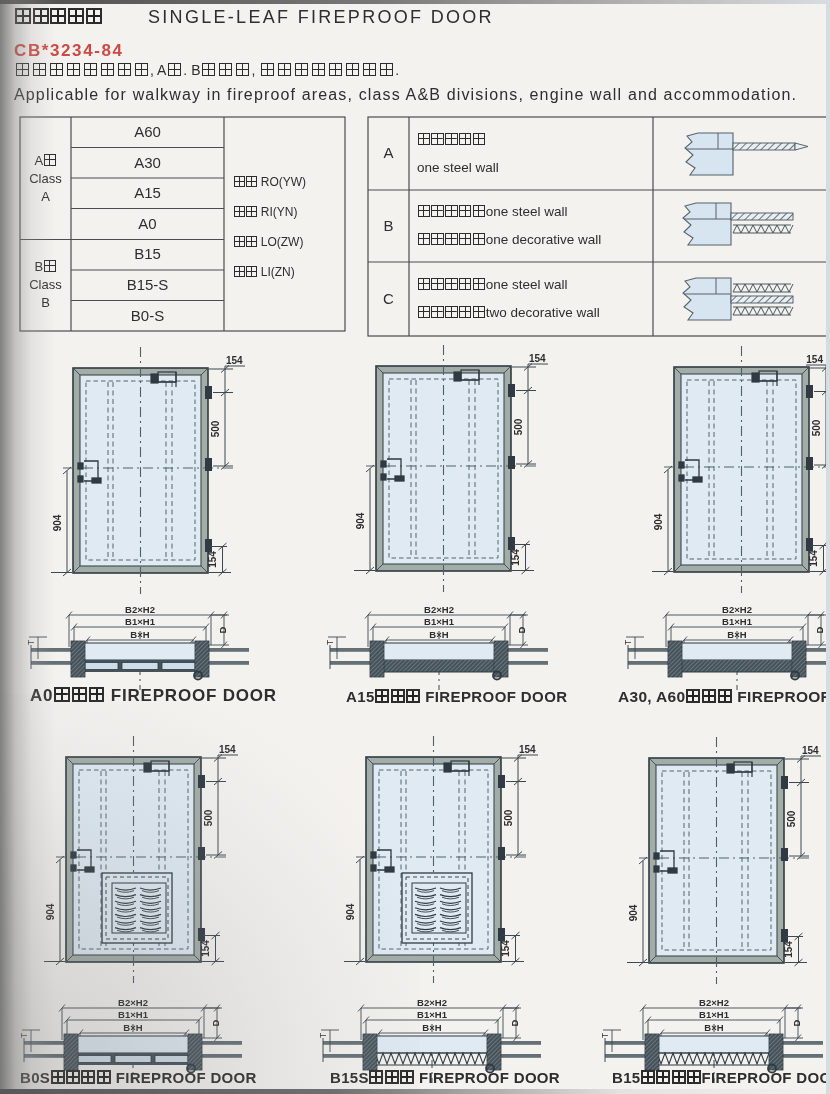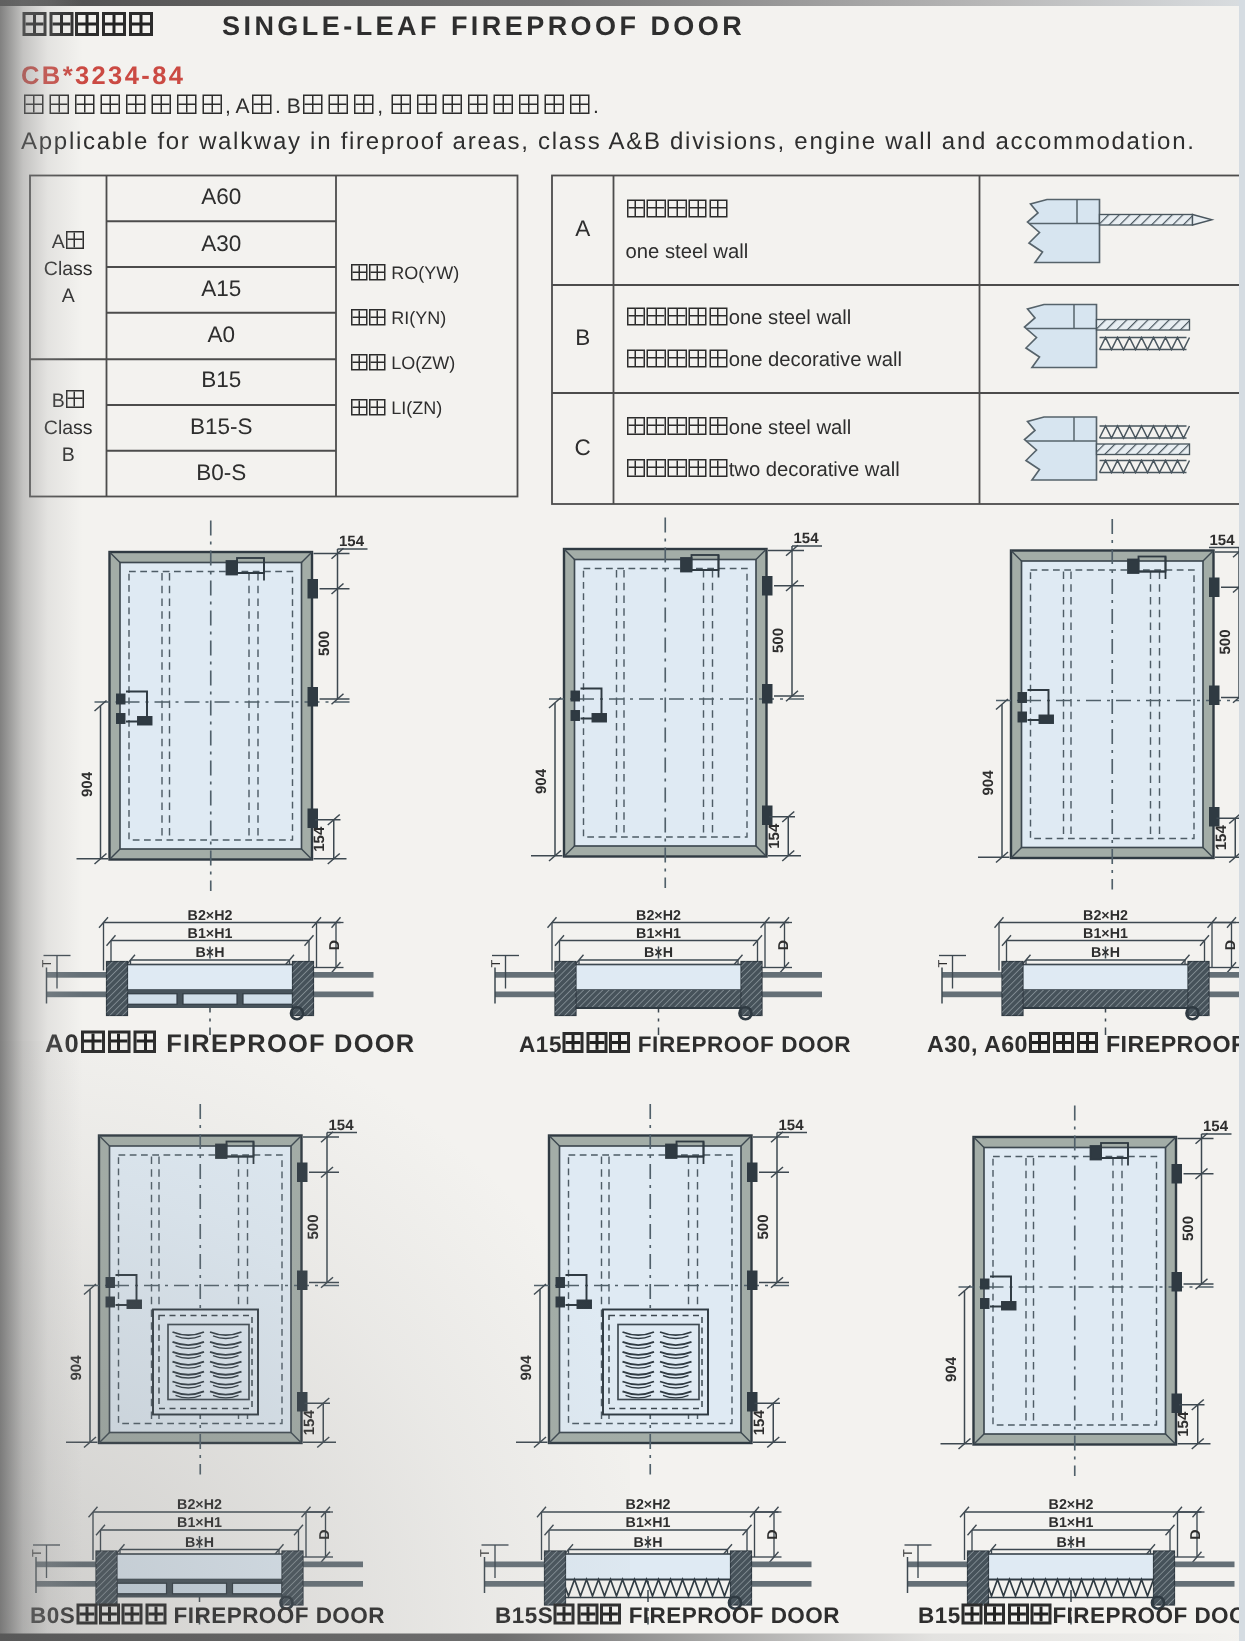--- a/index.html
+++ b/index.html
@@ -918,21 +918,21 @@
 <rect x="-6" y="-2" width="14" height="36" fill="url(#meshlight)"></rect>
 <rect x="118" y="-2" width="14" height="36" fill="#46525a" stroke="#2f3a42" stroke-width="0.8"></rect>
 <rect x="118" y="-2" width="14" height="36" fill="url(#meshlight)"></rect>
 <circle cx="121" cy="32.5" r="4" fill="none" stroke="#2f3a42" stroke-width="1.8"></circle>
 </g>
 </g>
 </svg>
 
 <div class="abs bold" style="left:14px;top:8px;font-size:17px;font-weight:bold"><i class="c" style="width:16px;height:16px"></i><i class="c" style="width:16px;height:16px"></i><i class="c" style="width:16px;height:16px"></i><i class="c" style="width:16px;height:16px"></i><i class="c" style="width:16px;height:16px"></i></div>
 
-<div class="abs" style="left:148px;top:7px;font-size:18px;font-weight:bold;letter-spacing:2.3px">SINGLE-LEAF FIREPROOF DOOR</div>
+<div class="abs" style="left:148px;top:7px;font-size:18px;font-weight:normal;letter-spacing:2.3px">SINGLE-LEAF FIREPROOF DOOR</div>
 
 <div class="abs" style="left:14px;top:41px;font-size:17px;font-weight:bold;letter-spacing:1.6px;color:#cb4a43">CB*3234-84</div>
 
 <div class="abs" style="left:14px;top:62px;font-size:14px;--cw:1"><i class="c"></i><i class="c"></i><i class="c"></i><i class="c"></i><i class="c"></i><i class="c"></i><i class="c"></i><i class="c"></i>, A<i class="c"></i>. B<i class="c"></i><i class="c"></i><i class="c"></i>, <i class="c"></i><i class="c"></i><i class="c"></i><i class="c"></i><i class="c"></i><i class="c"></i><i class="c"></i><i class="c"></i>.</div>
 
 <div class="abs" style="left:14px;top:86px;font-size:16px;letter-spacing:1.15px">Applicable for walkway in fireproof areas, class A&amp;B divisions, engine wall and accommodation.</div>
 
 <div class="abs" style="left:20px;top:152px;width:51px;font-size:13px;text-align:center;line-height:18px">A<i class="c"></i><br>Class<br>A</div>
 
 <div class="abs" style="left:20px;top:258px;width:51px;font-size:13px;text-align:center;line-height:18px">B<i class="c"></i><br>Class<br>B</div>

